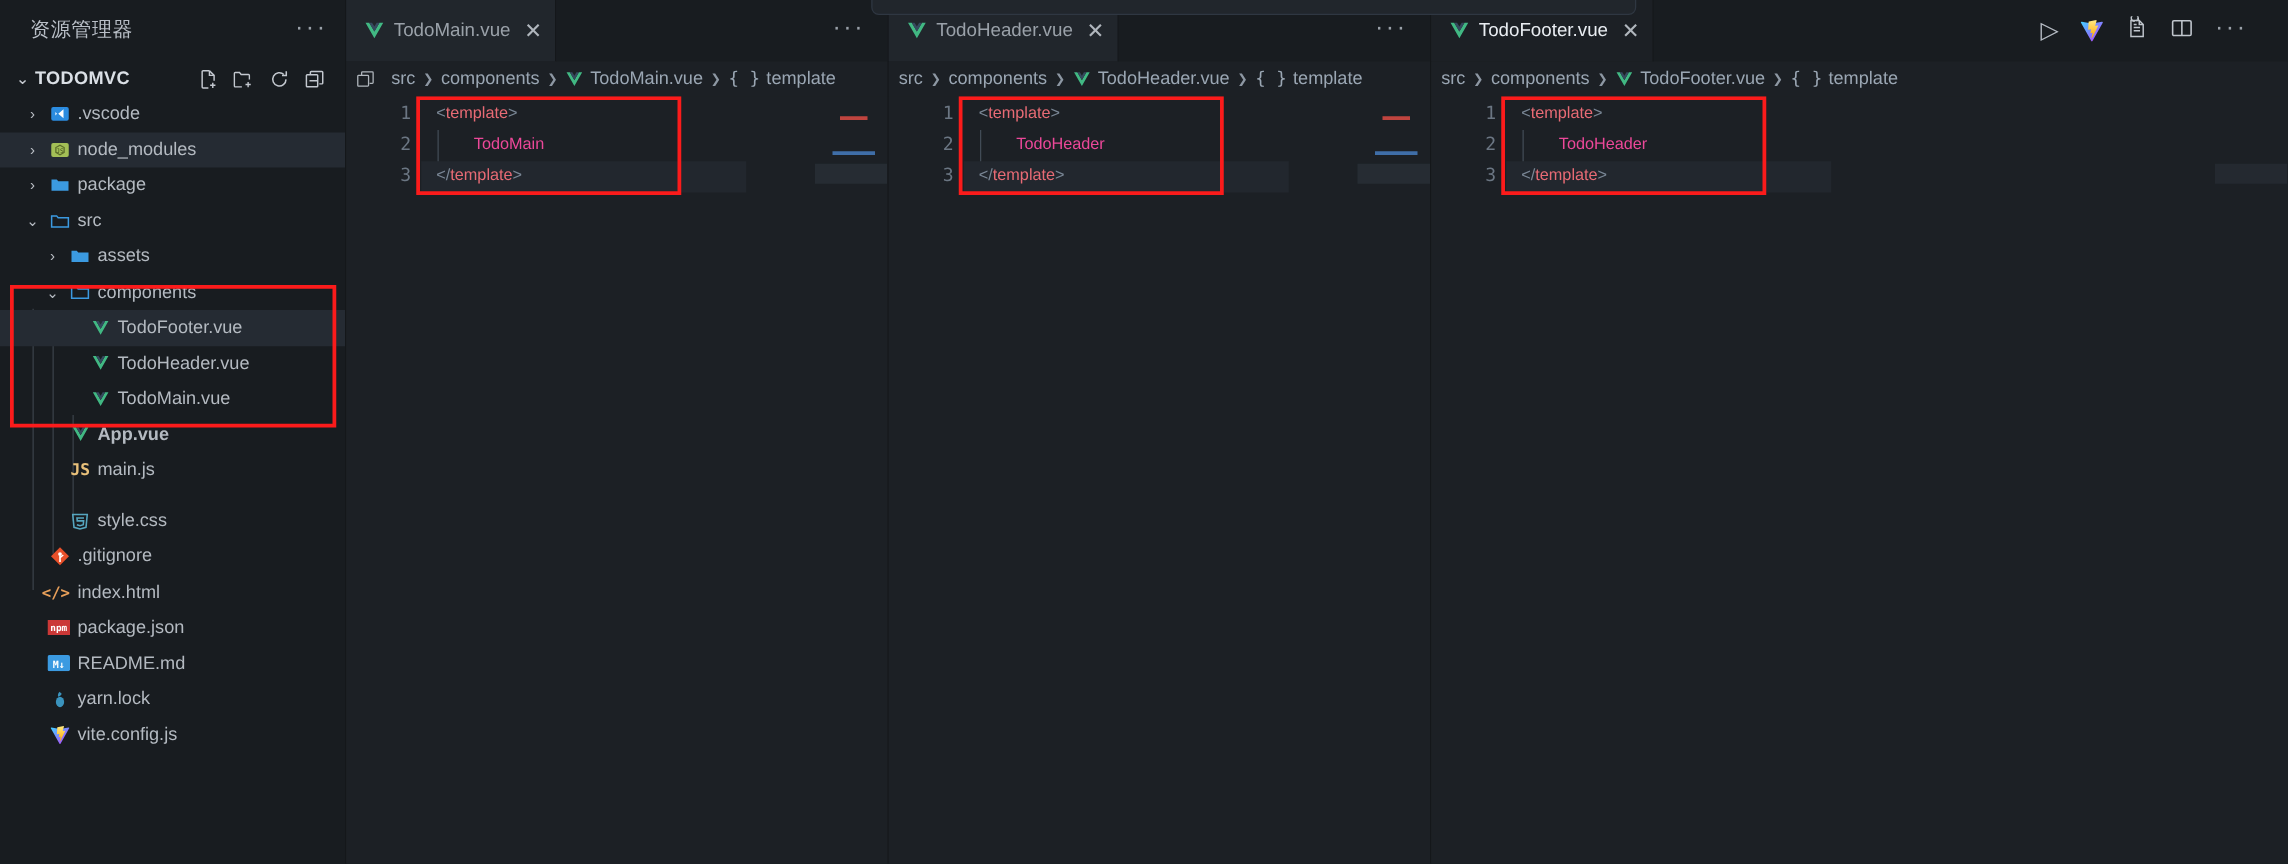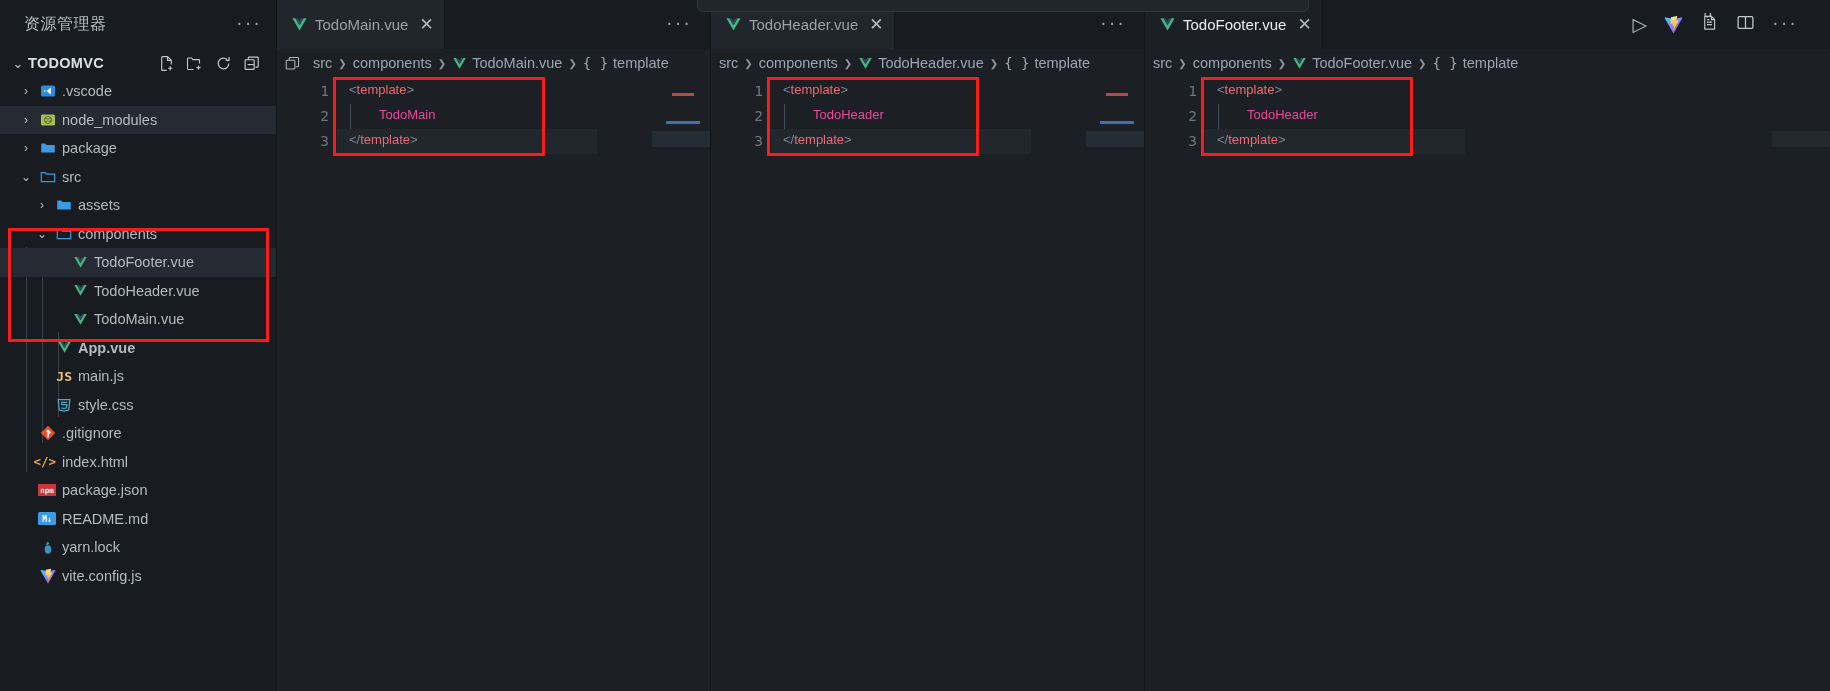--- a/index.html
+++ b/index.html
@@ -249,21 +249,21 @@
           </span>
           <span class="lbl">App.vue</span>
         </div>
         <div class="row" style="padding-left: 34px;">
           <span class="twisty"></span>
           <span class="ico">
             <span style="color:#e8c07a;font-weight:bold;font-size:13px;font-family:'DejaVu Sans Mono',monospace">JS</span>
           </span>
           <span class="lbl">main.js</span>
         </div>
-        <div class="row" style="padding-left: 34px;">
+        <div class="row" style="padding-left: 34px; margin-top: 12px;">
           <span class="twisty"></span>
           <span class="ico">
             <svg width="16" height="16" viewBox="0 0 16 16" fill="none" stroke="#56a6c0" stroke-width="1.25">
    <path d="M2.2 2.6h11.6l-1 10.3L8 14.2l-4.8-1.3z"></path>
               <path d="M11.2 5.4H5.6l.2 2.3h5.1l-.3 3.1L8 11.6l-2.5-.8"></path>
             </svg>
           </span>
           <span class="lbl">style.css</span>
         </div>
         <div class="row" style="padding-left: 18px;">

